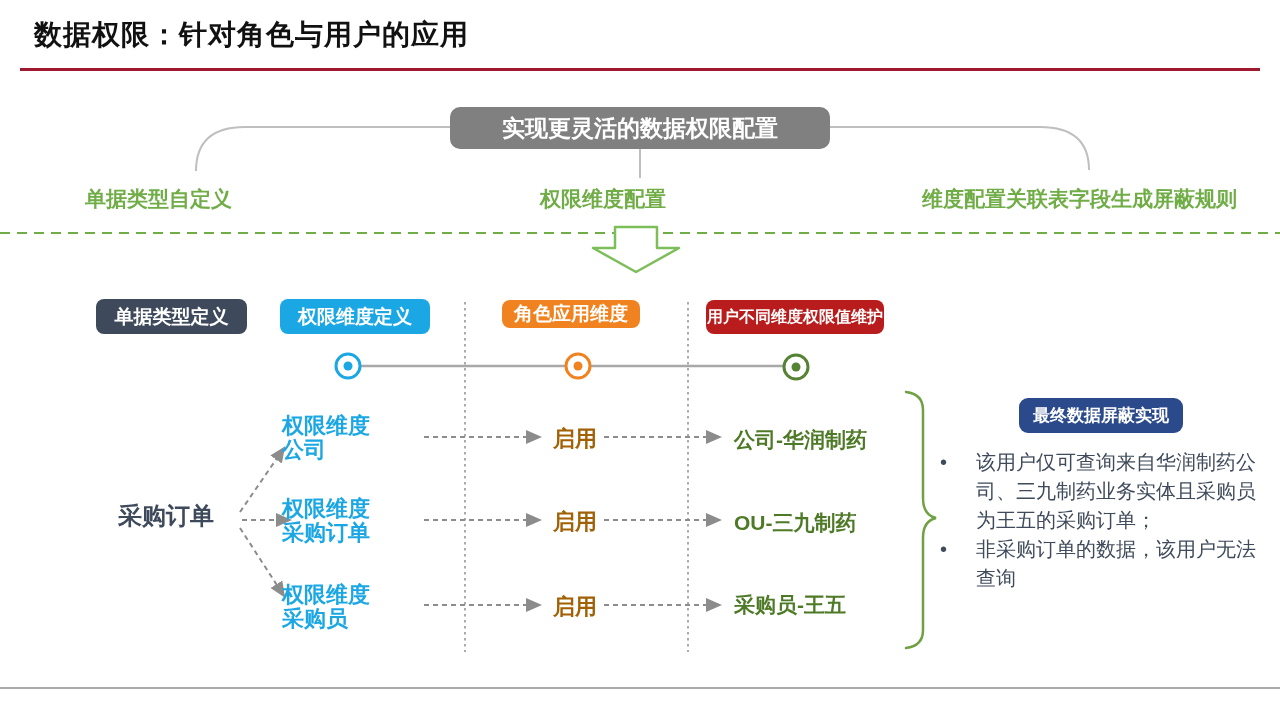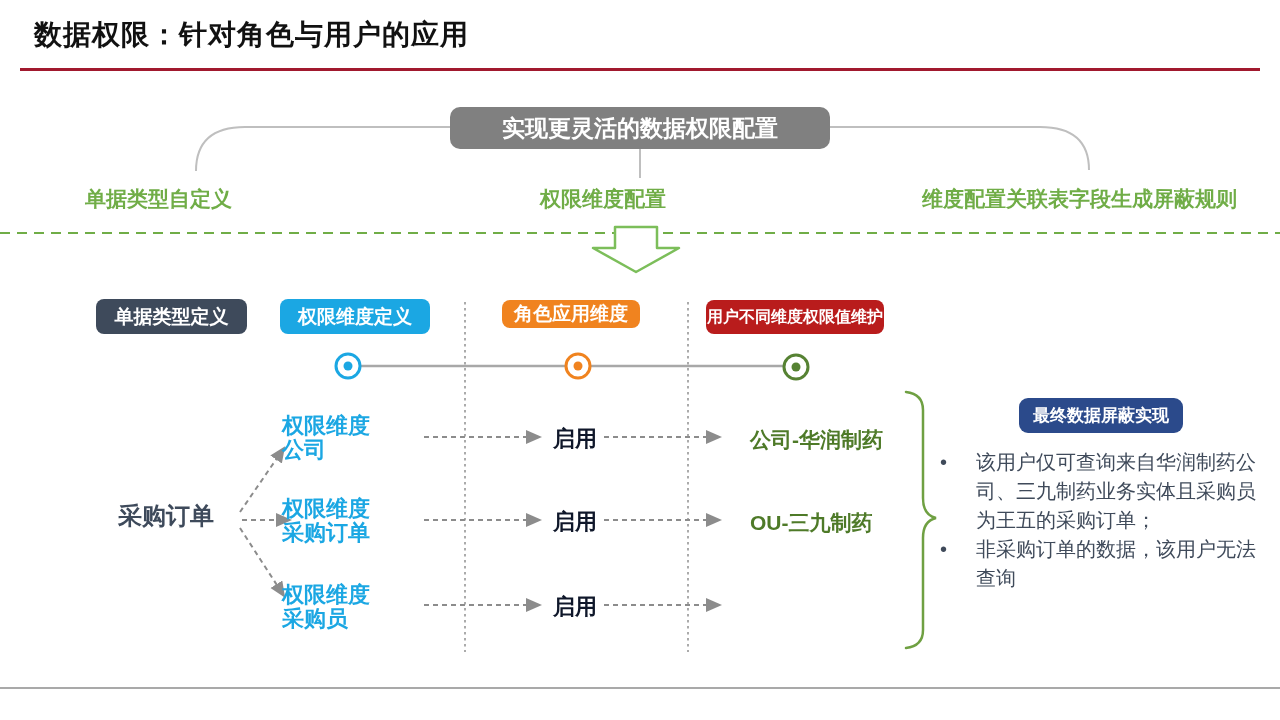--- a/index.html
+++ b/index.html
@@ -27,23 +27,23 @@
     border-radius:8px;color:#fff;font-weight:bold;display:flex;align-items:center;justify-content:center;
   }
   .colbox1{left:96px;top:299px;width:151px;height:35px;background:#3E4A5B;font-size:19px;}
   .colbox2{left:280px;top:299px;width:150px;height:35px;background:#1BA7E3;font-size:19px;}
   .colbox3{left:502px;top:300px;width:138px;height:28px;background:#F0831F;font-size:19px;}
   .colbox4{left:706px;top:300px;width:178px;height:34px;background:#b91c1c;font-size:16px;}
   
   .source-label{left:118px;top:500px;width:118px;font-size:24px;font-weight:bold;color:#3E4A5B;}
   .dim-label{left:282px;width:140px;text-align:left;font-size:22px;line-height:24px;font-weight:bold;color:#1BA7E3;}
   .dim1{top:414px;} .dim2{top:497px;} .dim3{top:583px;}
-  .action-label{left:545px;width:60px;text-align:center;font-size:22px;font-weight:bold;color:#0f172a;}
+  .action-label{left:545px;width:60px;text-align:center;font-size:22px;font-weight:bold;color:#a16207;}
   .act1{top:424px;} .act2{top:507px;} .act3{top:592px;}
-  .value-label{left:734px;width:180px;font-size:21px;font-weight:bold;color:#4E7A28;margin-left:16px;}
+  .value-label{left:734px;width:180px;font-size:21px;font-weight:bold;color:#4E7A28;}
   .val1{top:426px;} .val2{top:509px;} .val3{top:591px;}
   
   .result-badge{
     left:1019px;top:398px;width:164px;height:35px;background:#2B4A8B;border-radius:9px;
     color:#fff;font-size:17px;font-weight:bold;display:flex;align-items:center;justify-content:center;
   }
   .bullets{left:936px;top:448px;width:338px;color:#3F4A5A;font-size:20px;line-height:29px;}
   .bullet{position:relative;padding-left:40px;}
   .bullet .dot{position:absolute;left:4px;top:0;}
   svg.layer{position:absolute;left:0;top:0;pointer-events:none;}
@@ -127,20 +127,21 @@
     <div>采购订单</div>
   </div>
   <div class="abs action-label act2">启用</div>
   <div class="abs value-label val2">OU-三九制药</div>
 
   <div class="abs dim-label dim3">
     <div>权限维度</div>
     <div>采购员</div>
   </div>
   <div class="abs action-label act3">启用</div>
+  <div class="abs value-label val3">采购员-王五</div>
 
   <div class="abs result-badge">最终数据屏蔽实现</div>
   <div class="abs bullets">
     <div class="bullet">
       <span class="dot">•</span>
       <span>该用户仅可查询来自华润制药公司、三九制药业务实体且采购员为王五的采购订单；</span>
     </div>
     <div class="bullet">
       <span class="dot">•</span>
       <span>非采购订单的数据，该用户无法查询</span>

